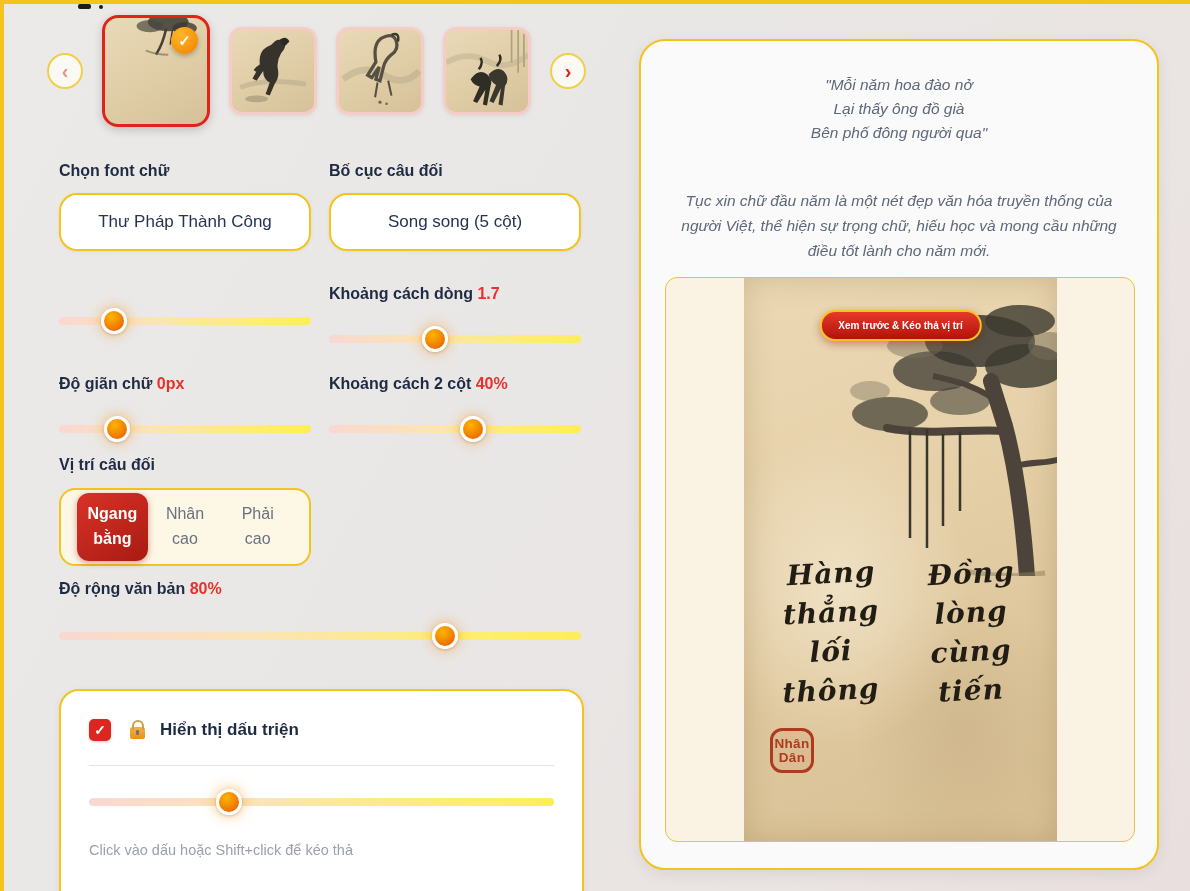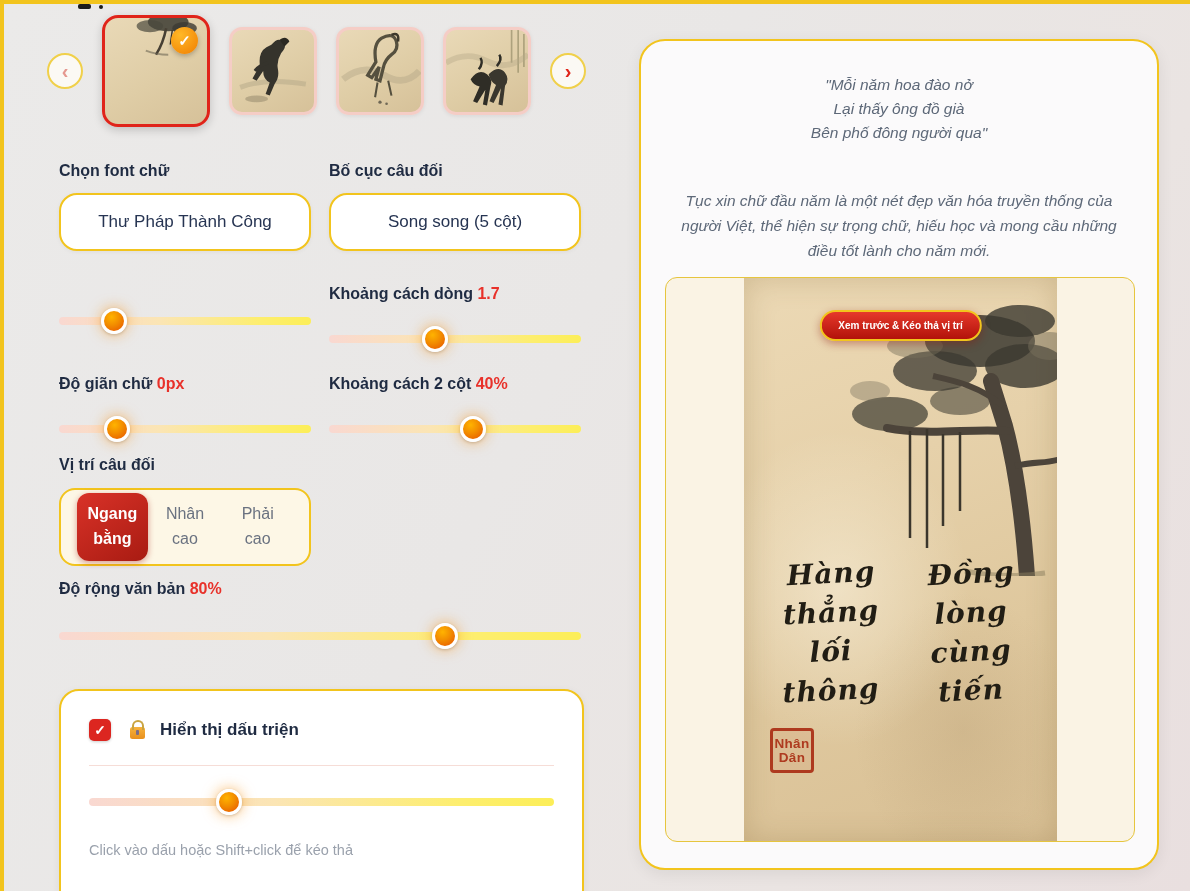--- a/index.html
+++ b/index.html
@@ -78,21 +78,21 @@
       linear-gradient(158deg,#ecd9b5 0%,#e6d1aa 35%,#dfc89e 65%,#d8bf94 100%);
     box-shadow:inset 0 0 30px rgba(120,90,40,.25);}
   .badge{position:absolute;top:32px;left:50%;transform:translateX(-50%);white-space:nowrap;
     background:linear-gradient(180deg,#e6392b,#b2120a);border:2px solid #f2c41d;border-radius:19px;
     color:#fff;font-size:10px;font-weight:700;padding:8px 17px;box-shadow:0 3px 8px rgba(140,20,10,.4);}
   .tree{position:absolute;top:8px;right:-8px;width:250px;height:290px;}
   .couplet{position:absolute;top:276px;left:0;width:100%;display:flex;justify-content:center;gap:34px;
     font-family:"DejaVu Serif", serif;font-style:italic;font-weight:bold;color:#211d14;}
   .col{width:106px;text-align:center;font-size:28px;line-height:39px;letter-spacing:1px;}
   .col div{transform:rotate(-3deg);}
-  .seal{position:absolute;left:26px;top:450px;width:44px;height:45px;box-sizing:border-box;border:3px solid #ae3a1f;border-radius:4px;
+  .seal{position:absolute;left:26px;top:450px;width:44px;height:45px;box-sizing:border-box;border:3px solid #ae3a1f;border-radius:12px;
     background:rgba(178,60,32,.07);display:flex;flex-direction:column;align-items:center;justify-content:center;cursor:grab;}
   .seal div{color:#ae3a1f;font-weight:700;font-size:13.5px;line-height:14px;letter-spacing:.3px;}
 </style>
 </head>
 <body>
 
 <div class="stage">
   <div class="artifact"></div>
   <div class="artifact2"></div>
 

